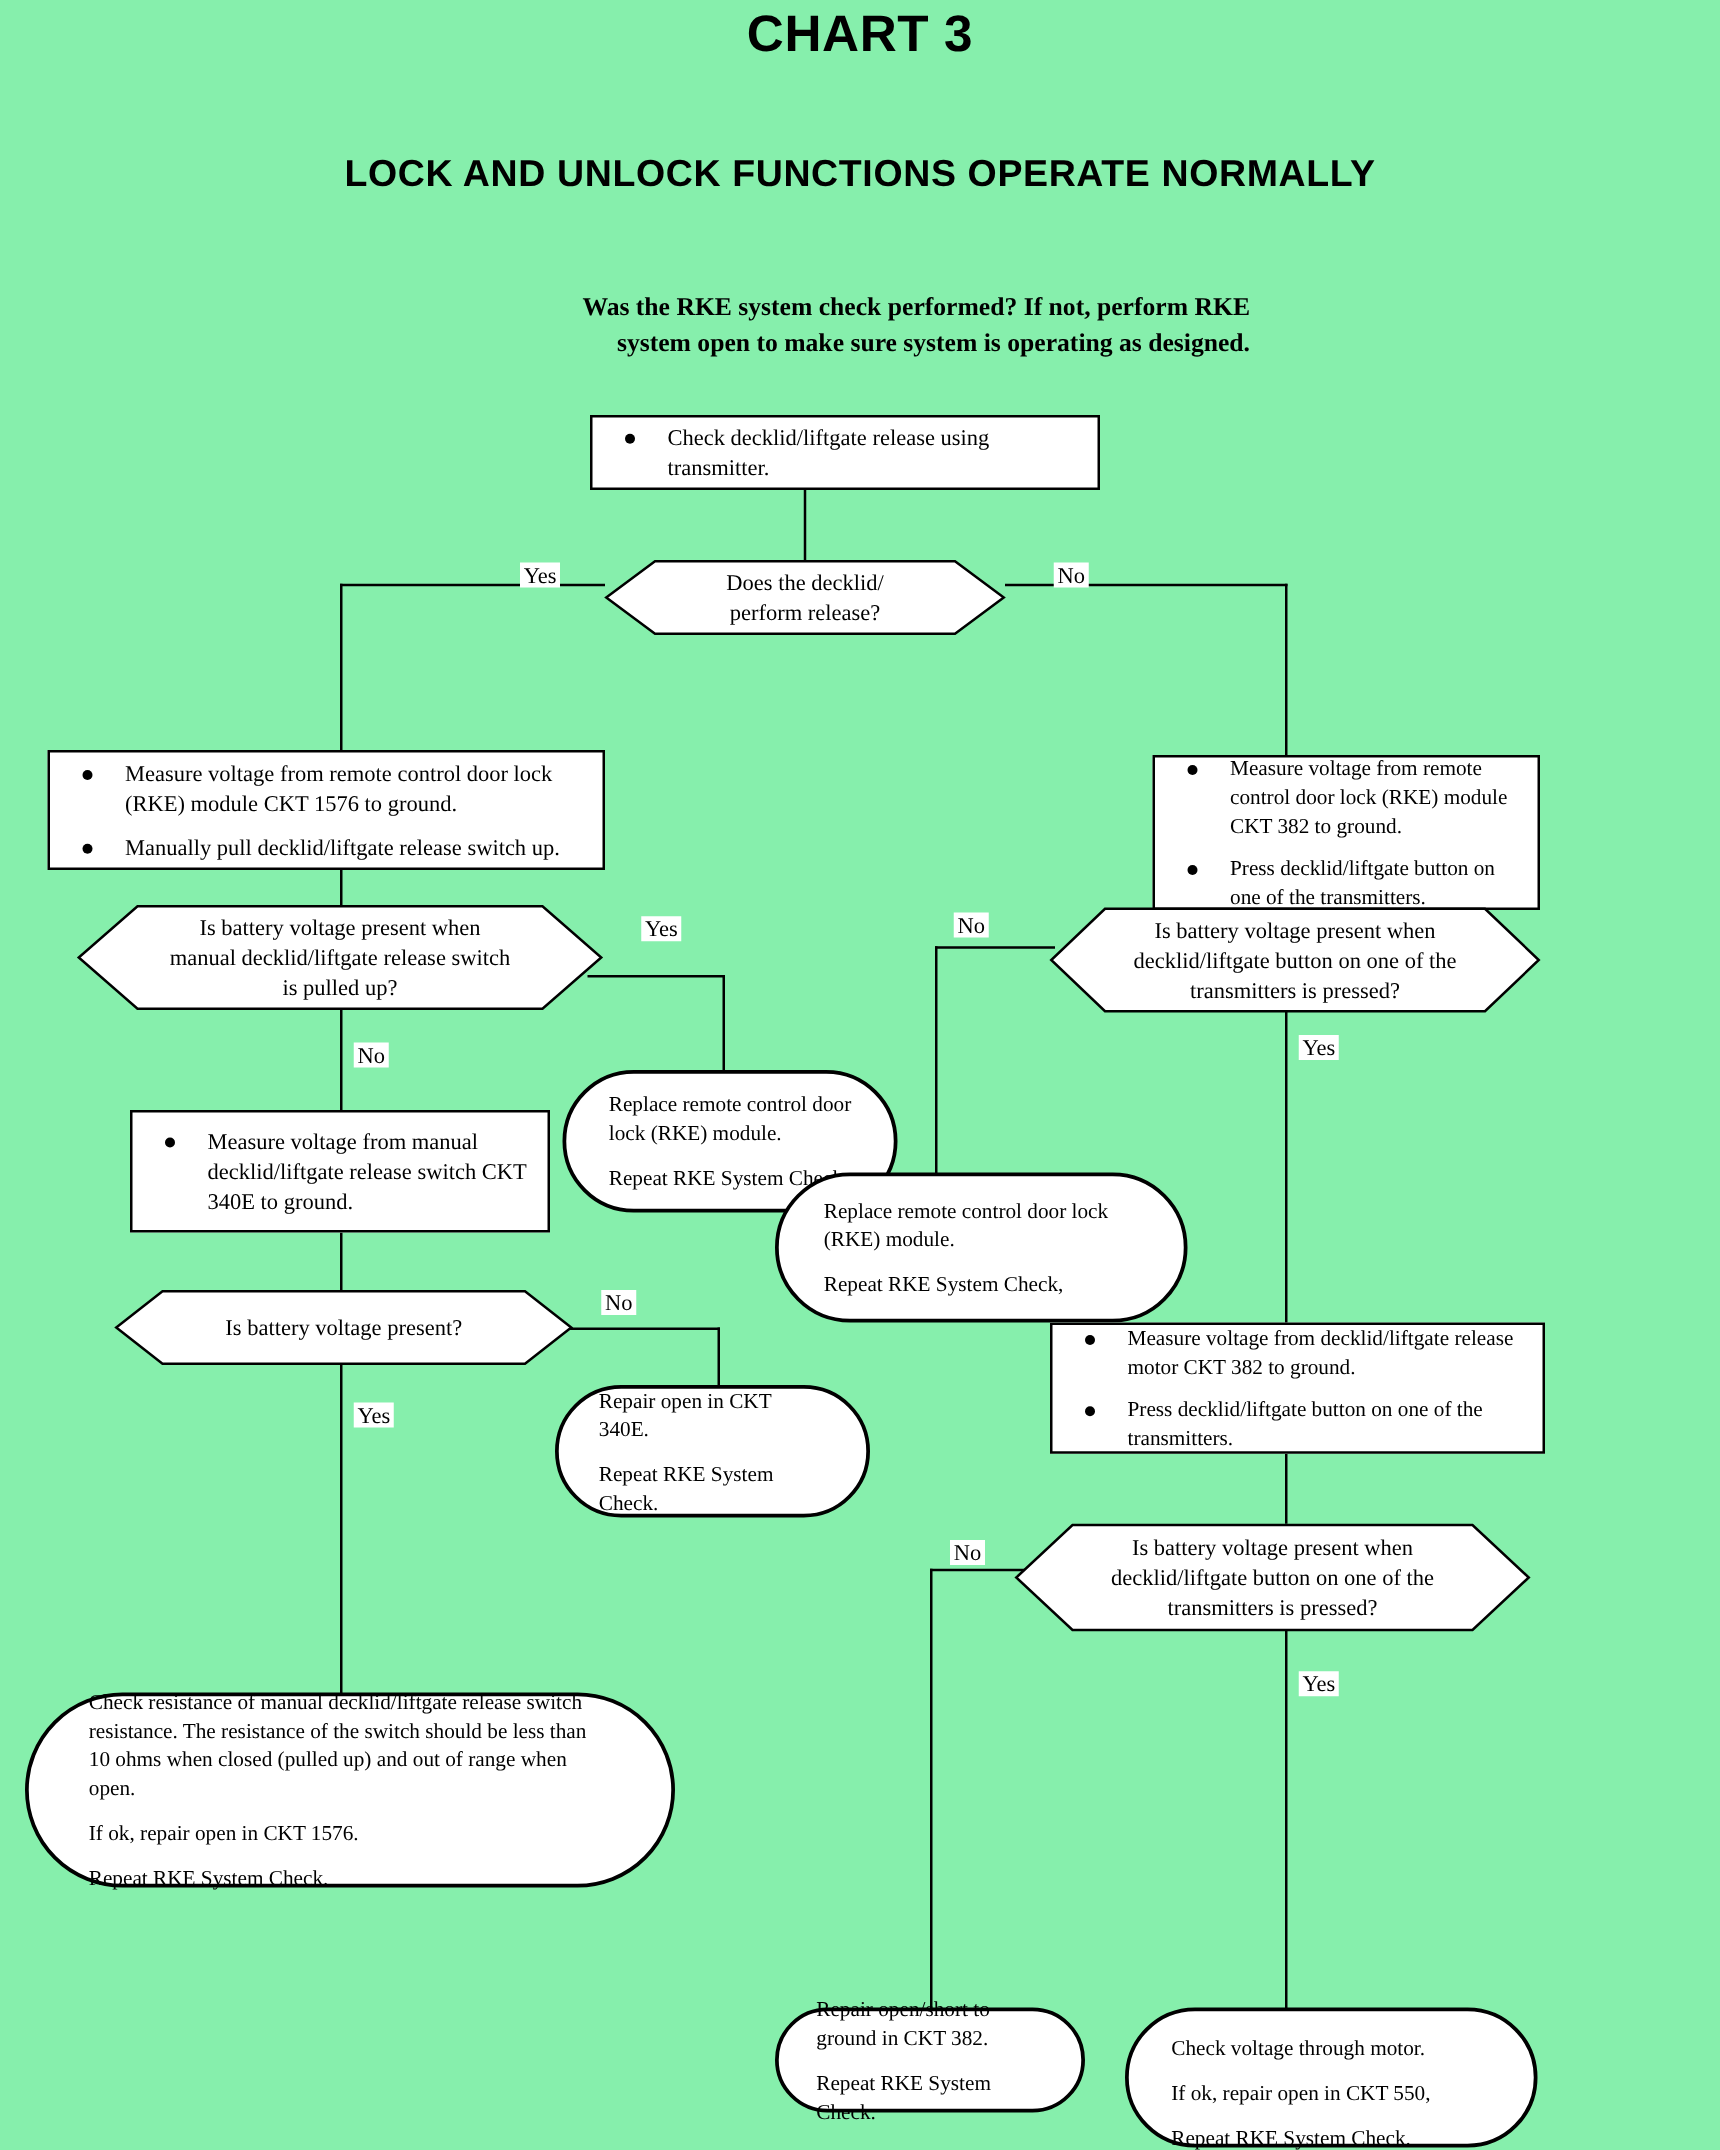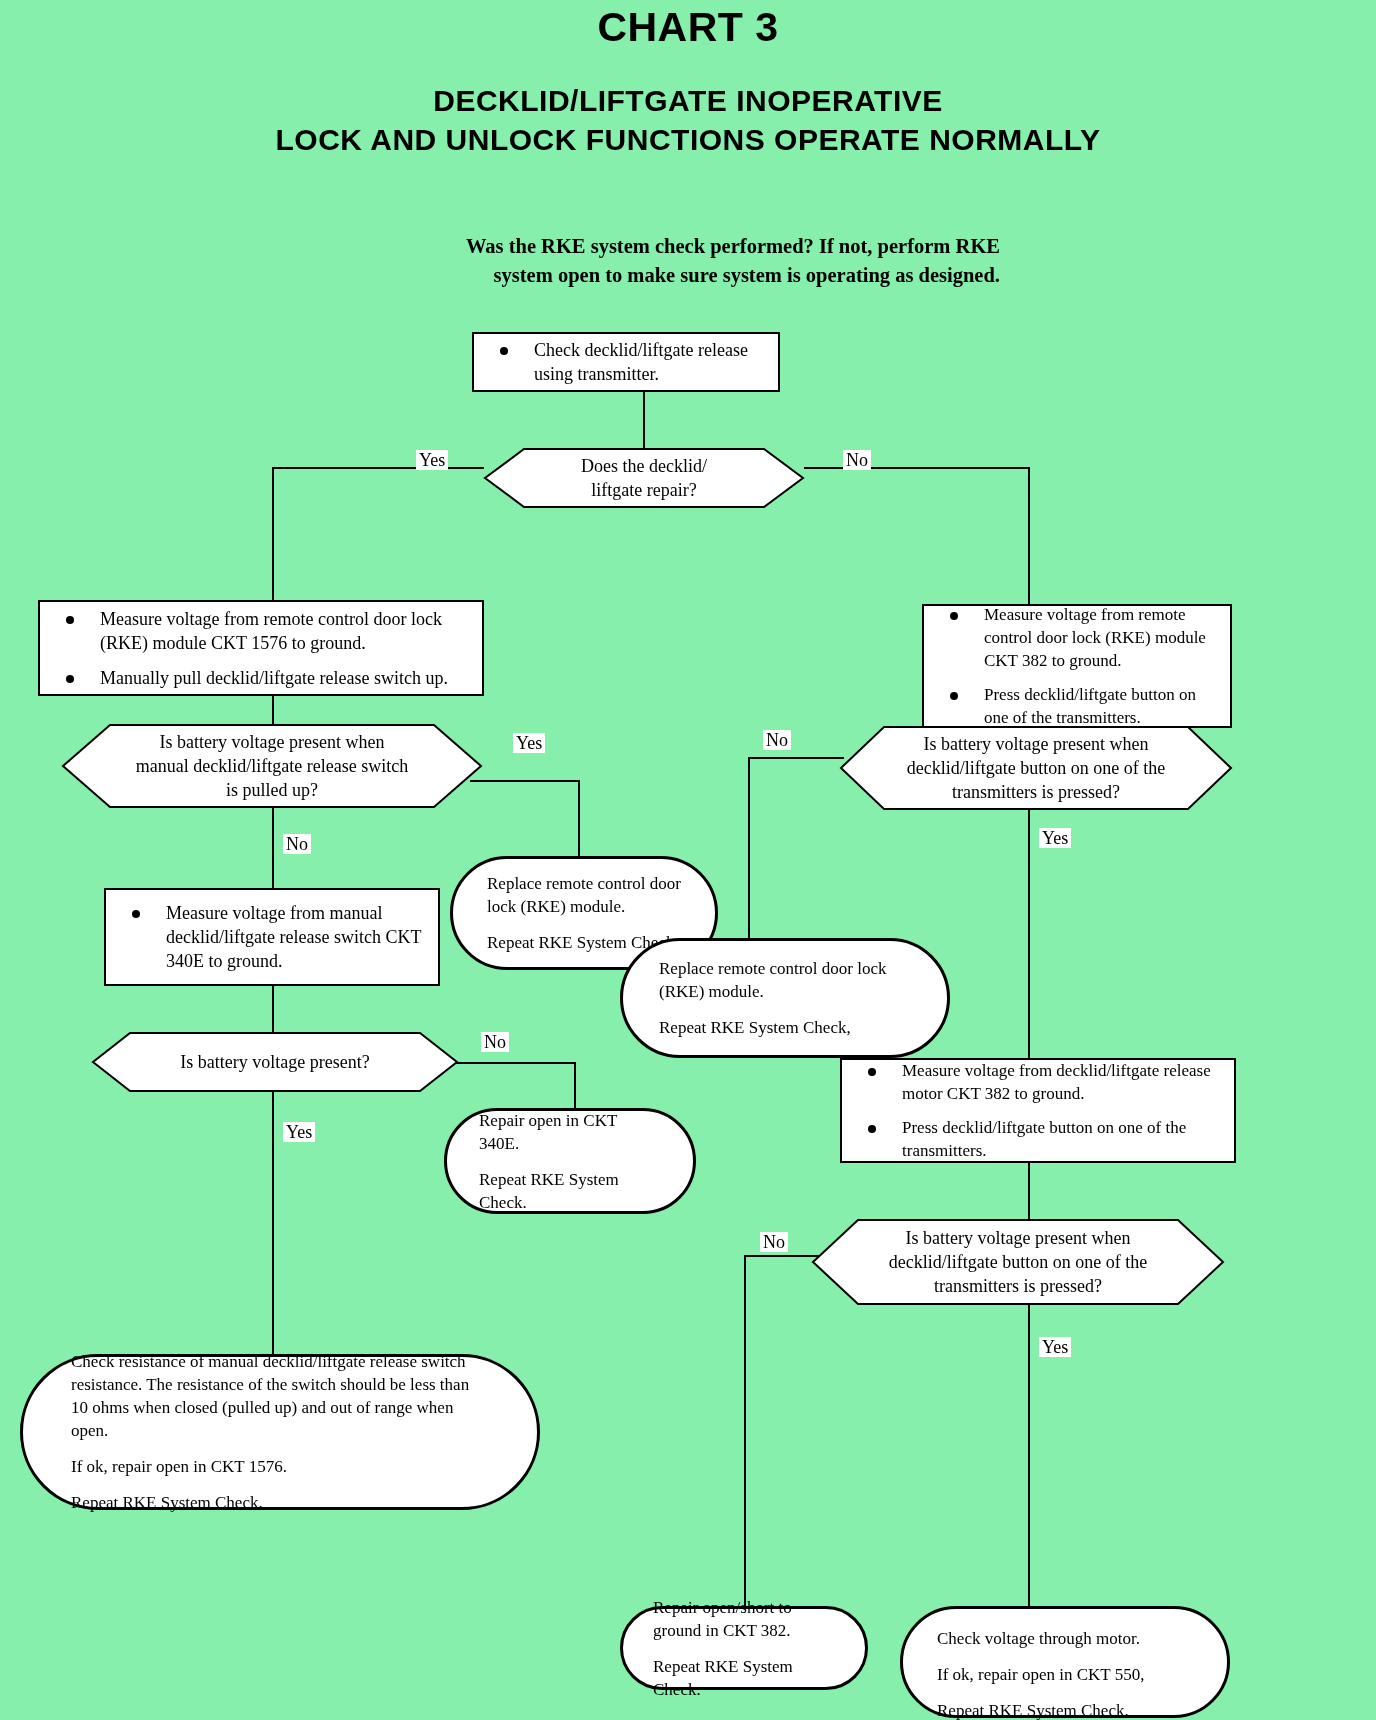--- a/index.html
+++ b/index.html
@@ -110,21 +110,20 @@
     background:#fff;
     padding:0 3px;
   }
 </style>
 </head>
 <body>
 
 <div id="page">
 
   <div class="chart-title" id="title-main">CHART 3</div>
-  <div class="chart-title" id="title-sub1">DECKLID/LIFTGATE INOPERATIVE</div>
   <div class="chart-title" id="title-sub2">LOCK AND UNLOCK FUNCTIONS OPERATE NORMALLY</div>
 
   <div class="intro" style="left:280px; top:232px; width:720px;">
     <div>Was the RKE system check performed? If not, perform RKE</div>
     <div>system open to make sure system is operating as designed.</div>
   </div>
 
   <div class="ln lnv" style="left:643px; top:392px; height:56px;"></div>
 
   <div class="ln lnh" style="left:272px; top:467px; width:212px;"></div>
@@ -169,36 +168,36 @@
 
   <div class="edge-label" style="left:481px; top:1032px;">No</div>
   <div class="edge-label" style="left:283px; top:1122px;">Yes</div>
 
   <div class="edge-label" style="left:763px; top:730px;">No</div>
   <div class="edge-label" style="left:1039px; top:828px;">Yes</div>
 
   <div class="edge-label" style="left:760px; top:1232px;">No</div>
   <div class="edge-label" style="left:1039px; top:1337px;">Yes</div>
 
-  <div class="node rect" style="left:472px; top:332px; width:308px; height:60px;">
+  <div class="node rect" style="left:472px; top:332px; width:408px; height:60px;">
     <div class="node-inner">
       <ul class="bullets txt">
         <li>Check decklid/liftgate release using transmitter.</li>
       </ul>
     </div>
   </div>
 
   <div class="hex" style="left:484px; top:448px; width:320px; height:60px;">
     <svg width="320" height="60" viewBox="0 0 320 60">
       <polygon points="40,1 280,1 319,30 280,59 40,59 1,30" fill="#fff" stroke="#000" stroke-width="2"></polygon>
     </svg>
     <div class="hex-label">
       <div>
         <div>Does the decklid/</div>
-        <div>liftgate repair?</div>
+        <div>perform release?</div>
       </div>
     </div>
   </div>
 
   <div class="node rect" style="left:38px; top:600px; width:446px; height:96px;">
     <div class="node-inner">
       <ul class="bullets txt">
         <li>Measure voltage from remote control door lock (RKE) module CKT 1576 to ground.</li>
         <li>Manually pull decklid/liftgate release switch up.</li>
       </ul>

